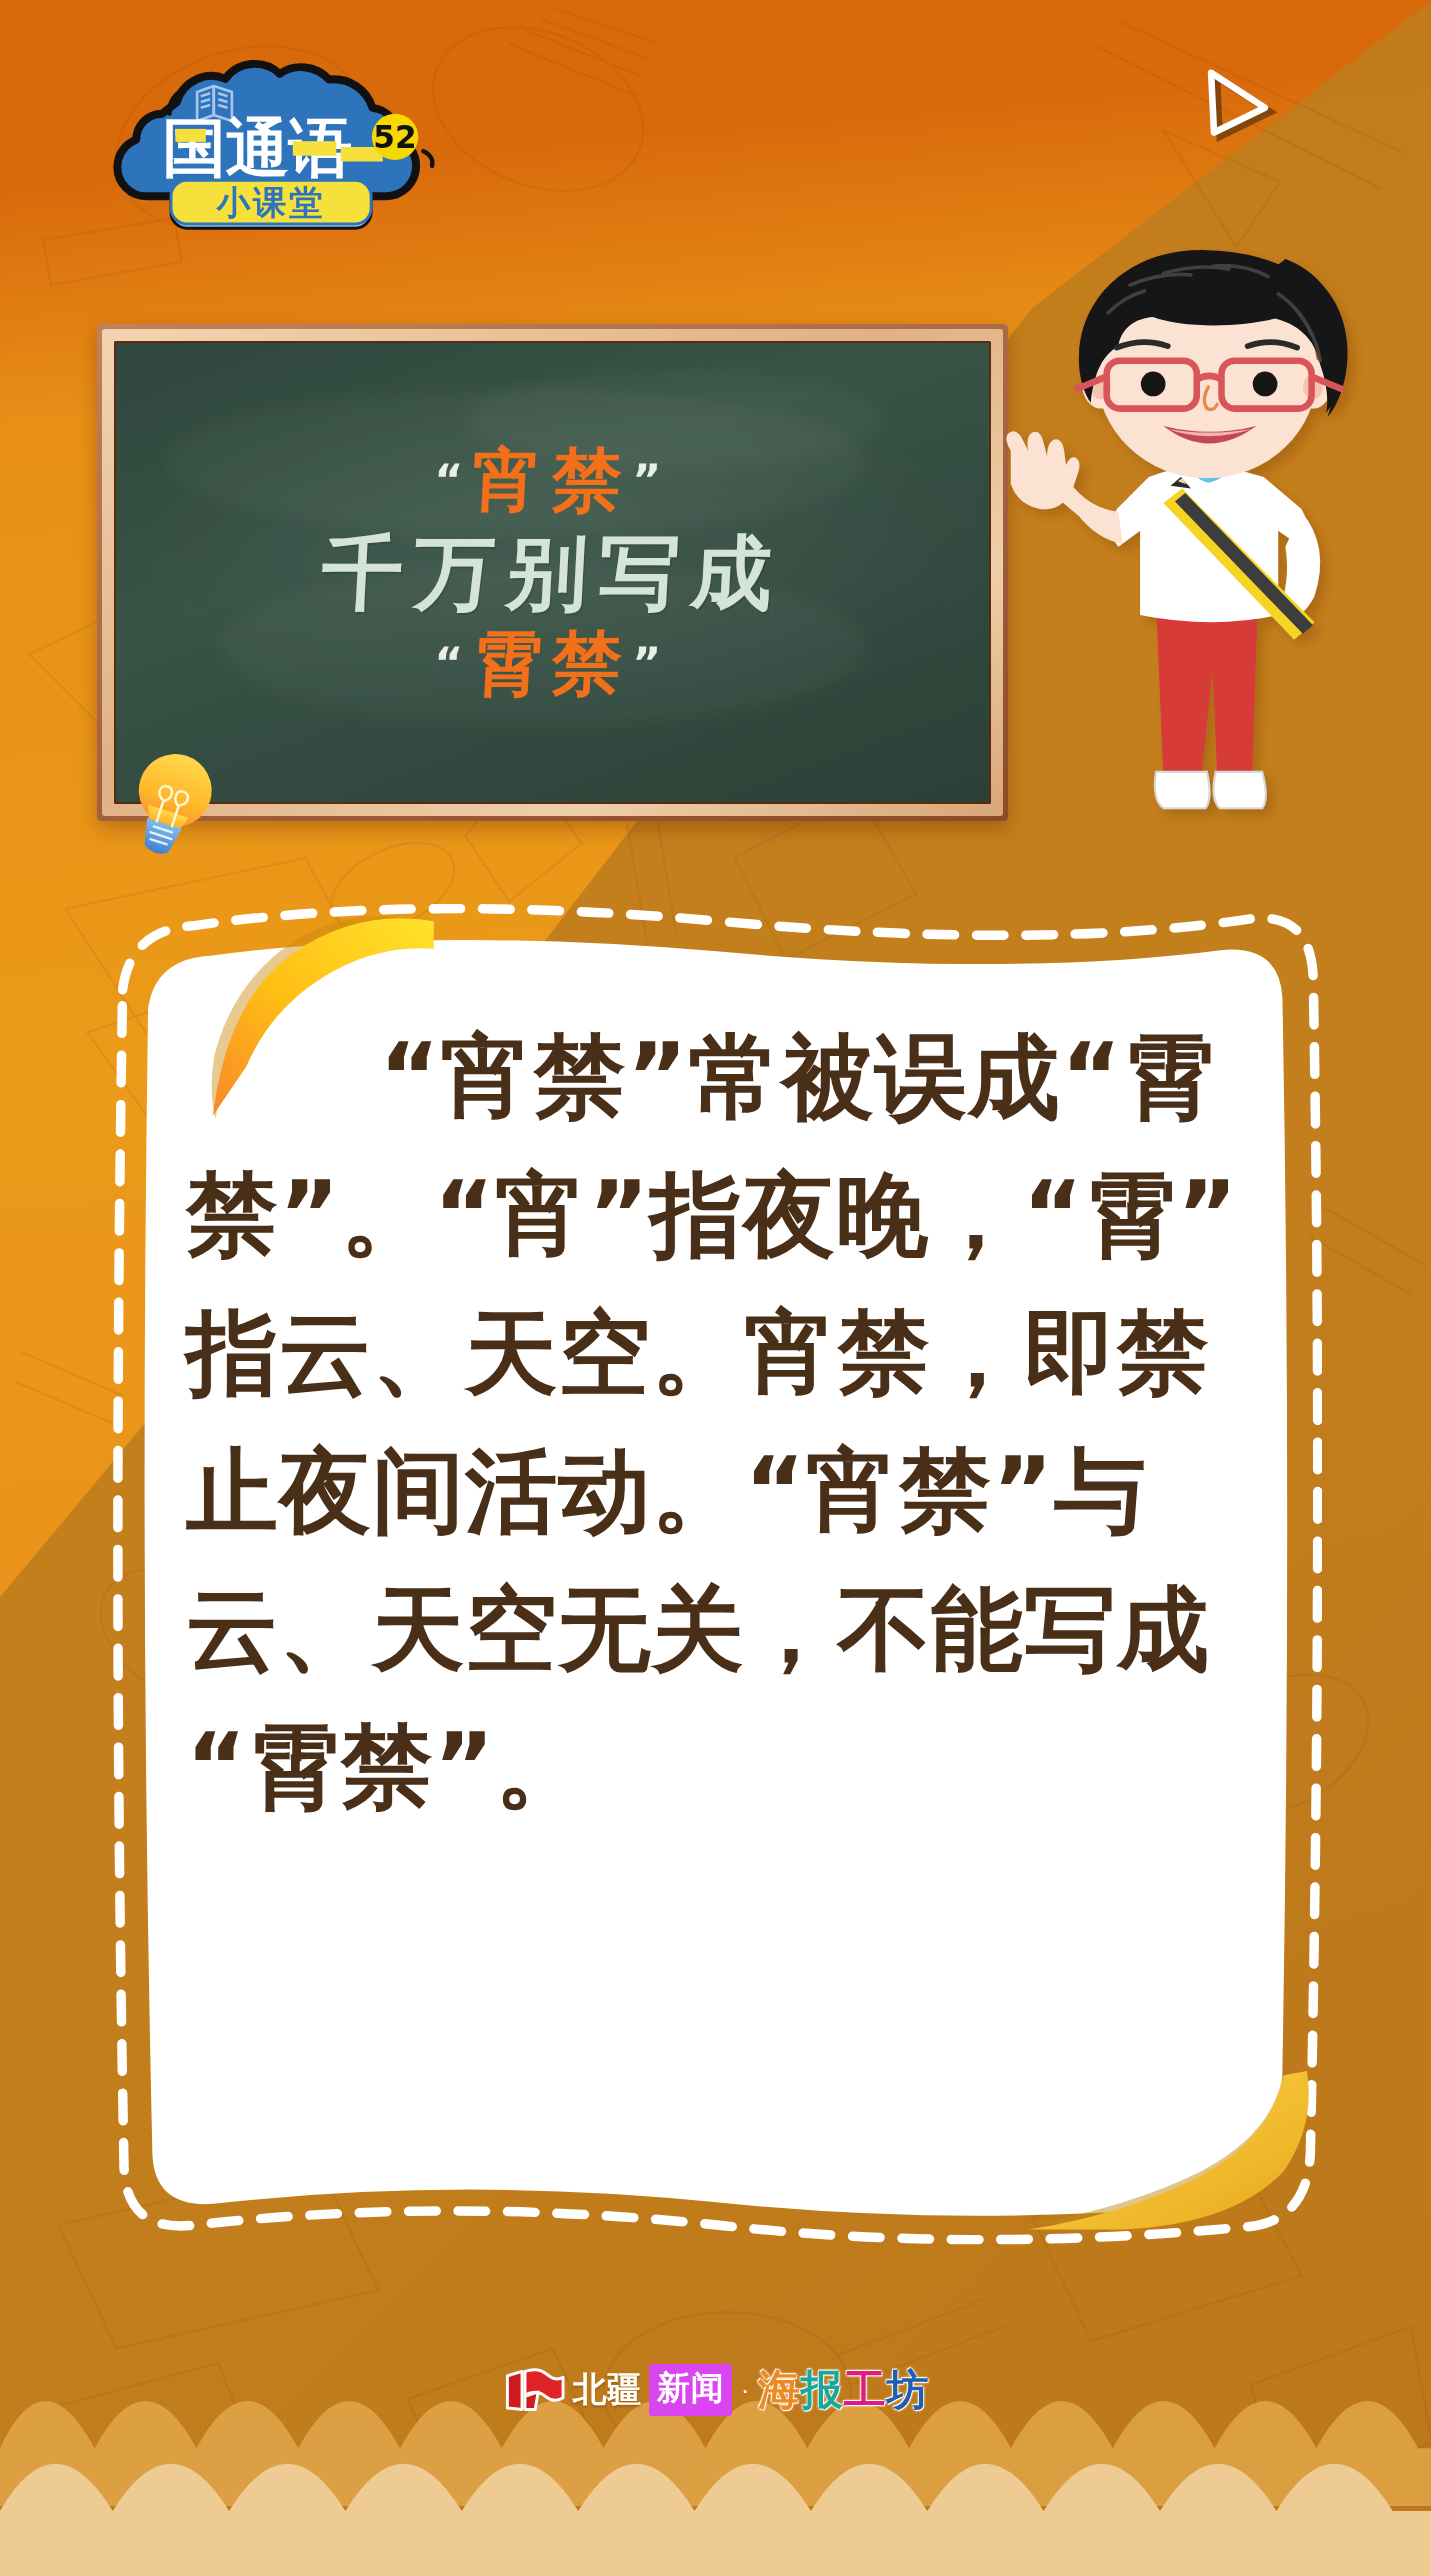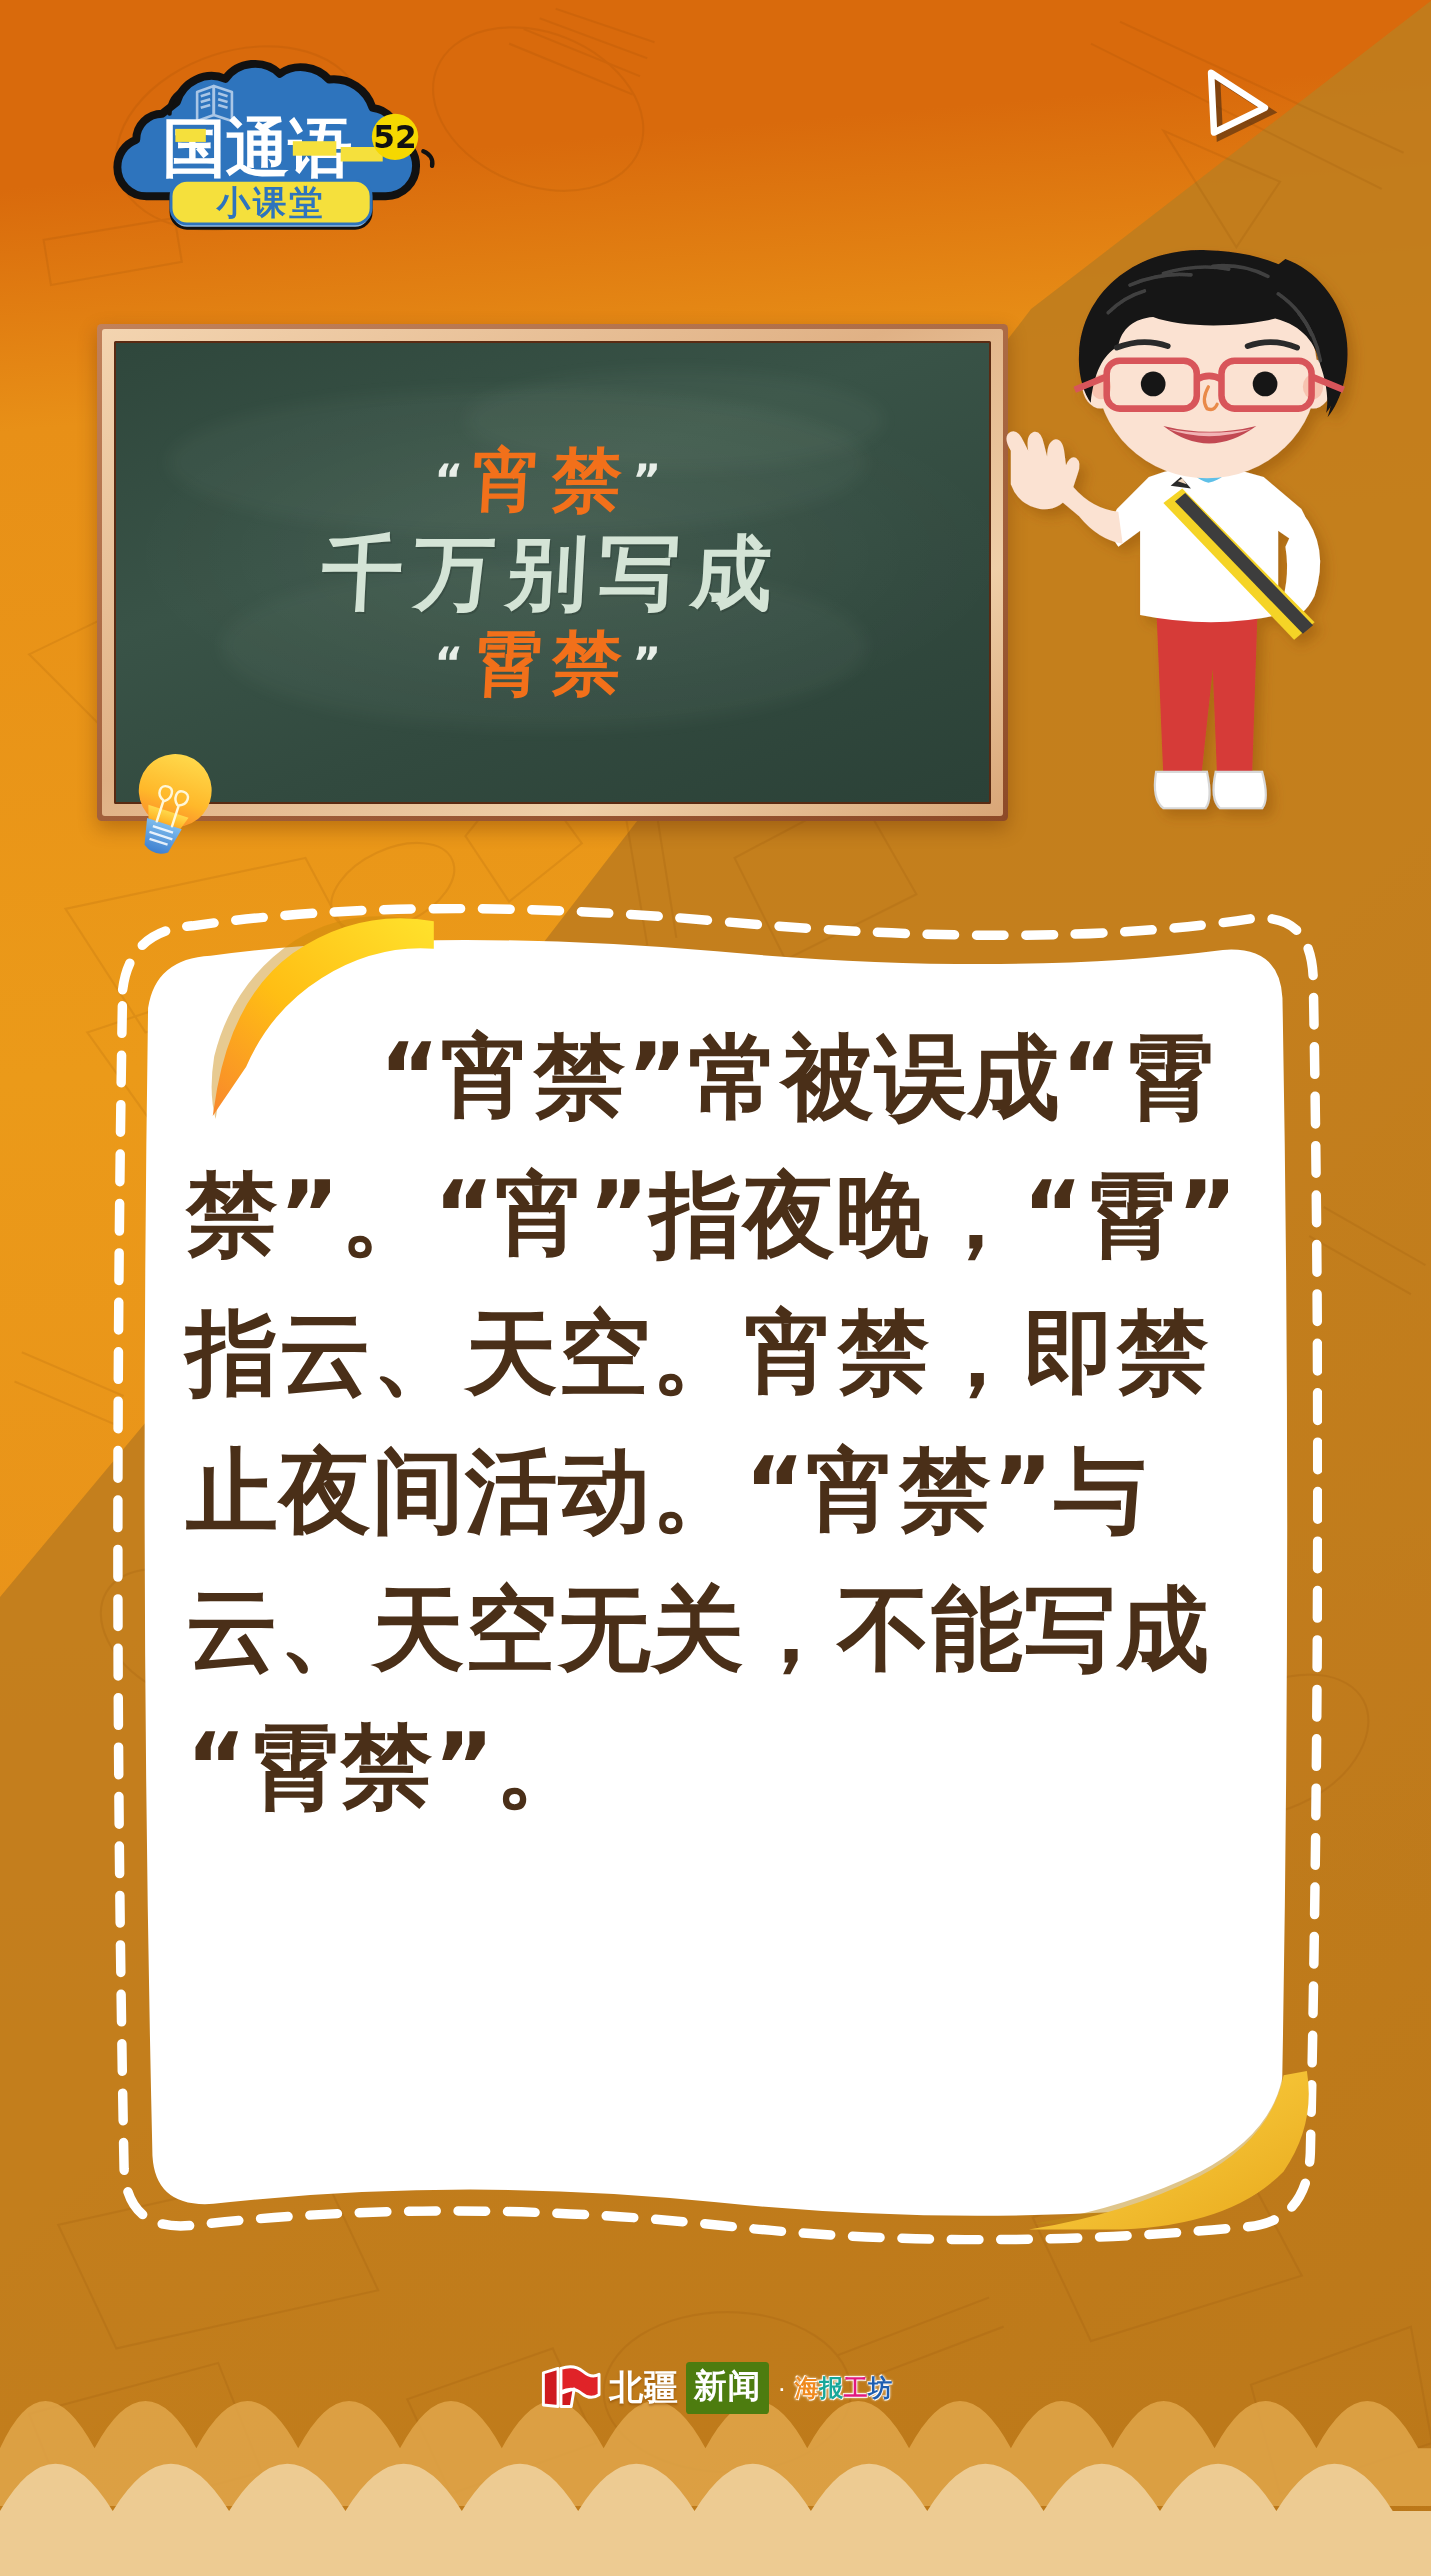--- a/index.html
+++ b/index.html
@@ -130,24 +130,24 @@
   }
   .flag-icon{width:63px;height:47px;}
   .f-beijiang{
     font-family:"DejaVu Serif","Liberation Serif",serif;
     font-weight:bold;font-size:34px;color:#ffffff;letter-spacing:.02em;
     text-shadow:0 1.5px 2.2px rgba(120,60,0,.45);
   }
   .f-xinwen{
     font-family:"DejaVu Serif","Liberation Serif",serif;
     font-weight:bold;font-size:33px;color:#ffffff;
-    background:#4d7c0f;padding:2.2px 8px 4.4px;border-radius:3.6px;letter-spacing:.02em;
+    background:#d946ef;padding:2.2px 8px 4.4px;border-radius:3.6px;letter-spacing:.02em;
   }
   .f-dot{color:#ffffff;font-size:26px;line-height:1;margin:0 1.5px;}
-  .f-workshop{font-family:"DejaVu Serif","Liberation Serif",serif;font-weight:bold;font-size:24px;letter-spacing:.02em;}
+  .f-workshop{font-family:"DejaVu Serif","Liberation Serif",serif;font-weight:bold;font-size:42px;letter-spacing:.02em;}
   .f-workshop span{text-shadow:0 0 2.9px #fff,0 0 2.9px #fff,0.7px 0.7px 0 #fff,-0.7px -0.7px 0 #fff;}
   .fw1{color:#f08a1e;} .fw2{color:#18a79a;} .fw3{color:#e2197f;} .fw4{color:#1f5fb0;}
 </style>
 </head>
 <body>
 
 <div id="poster">
 
   <div class="bg-base"></div>
   <div class="bg-wedge"></div>

